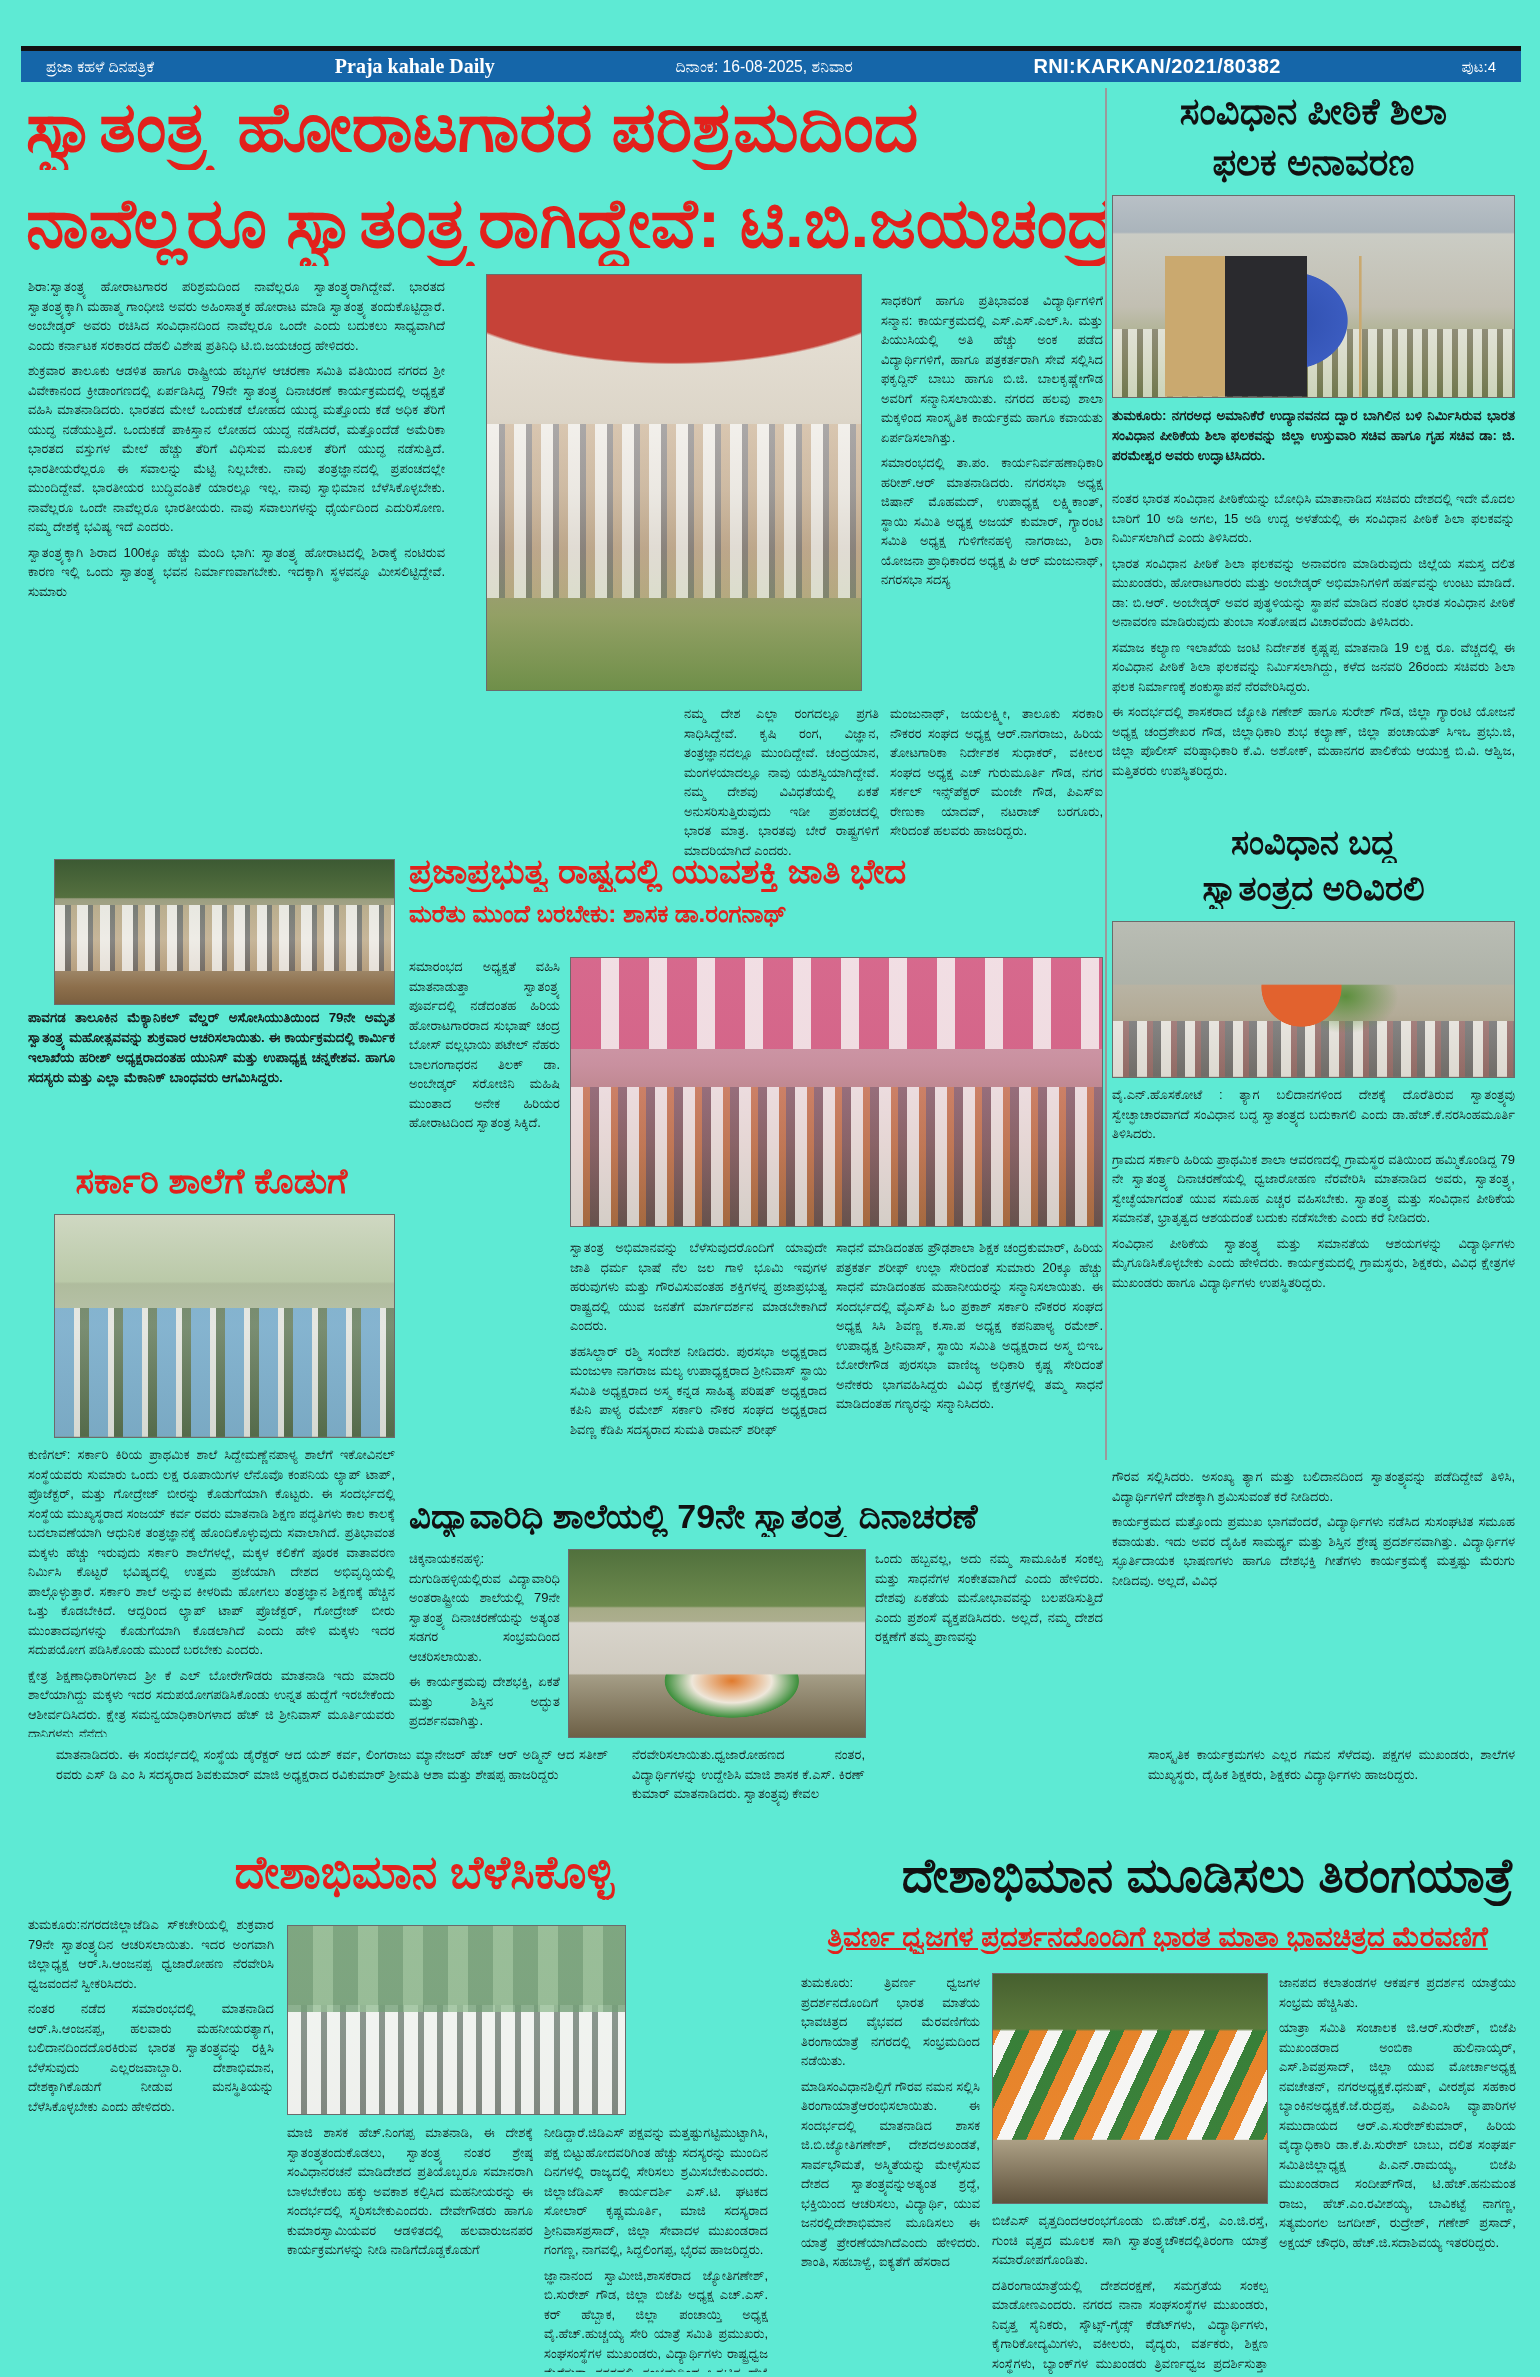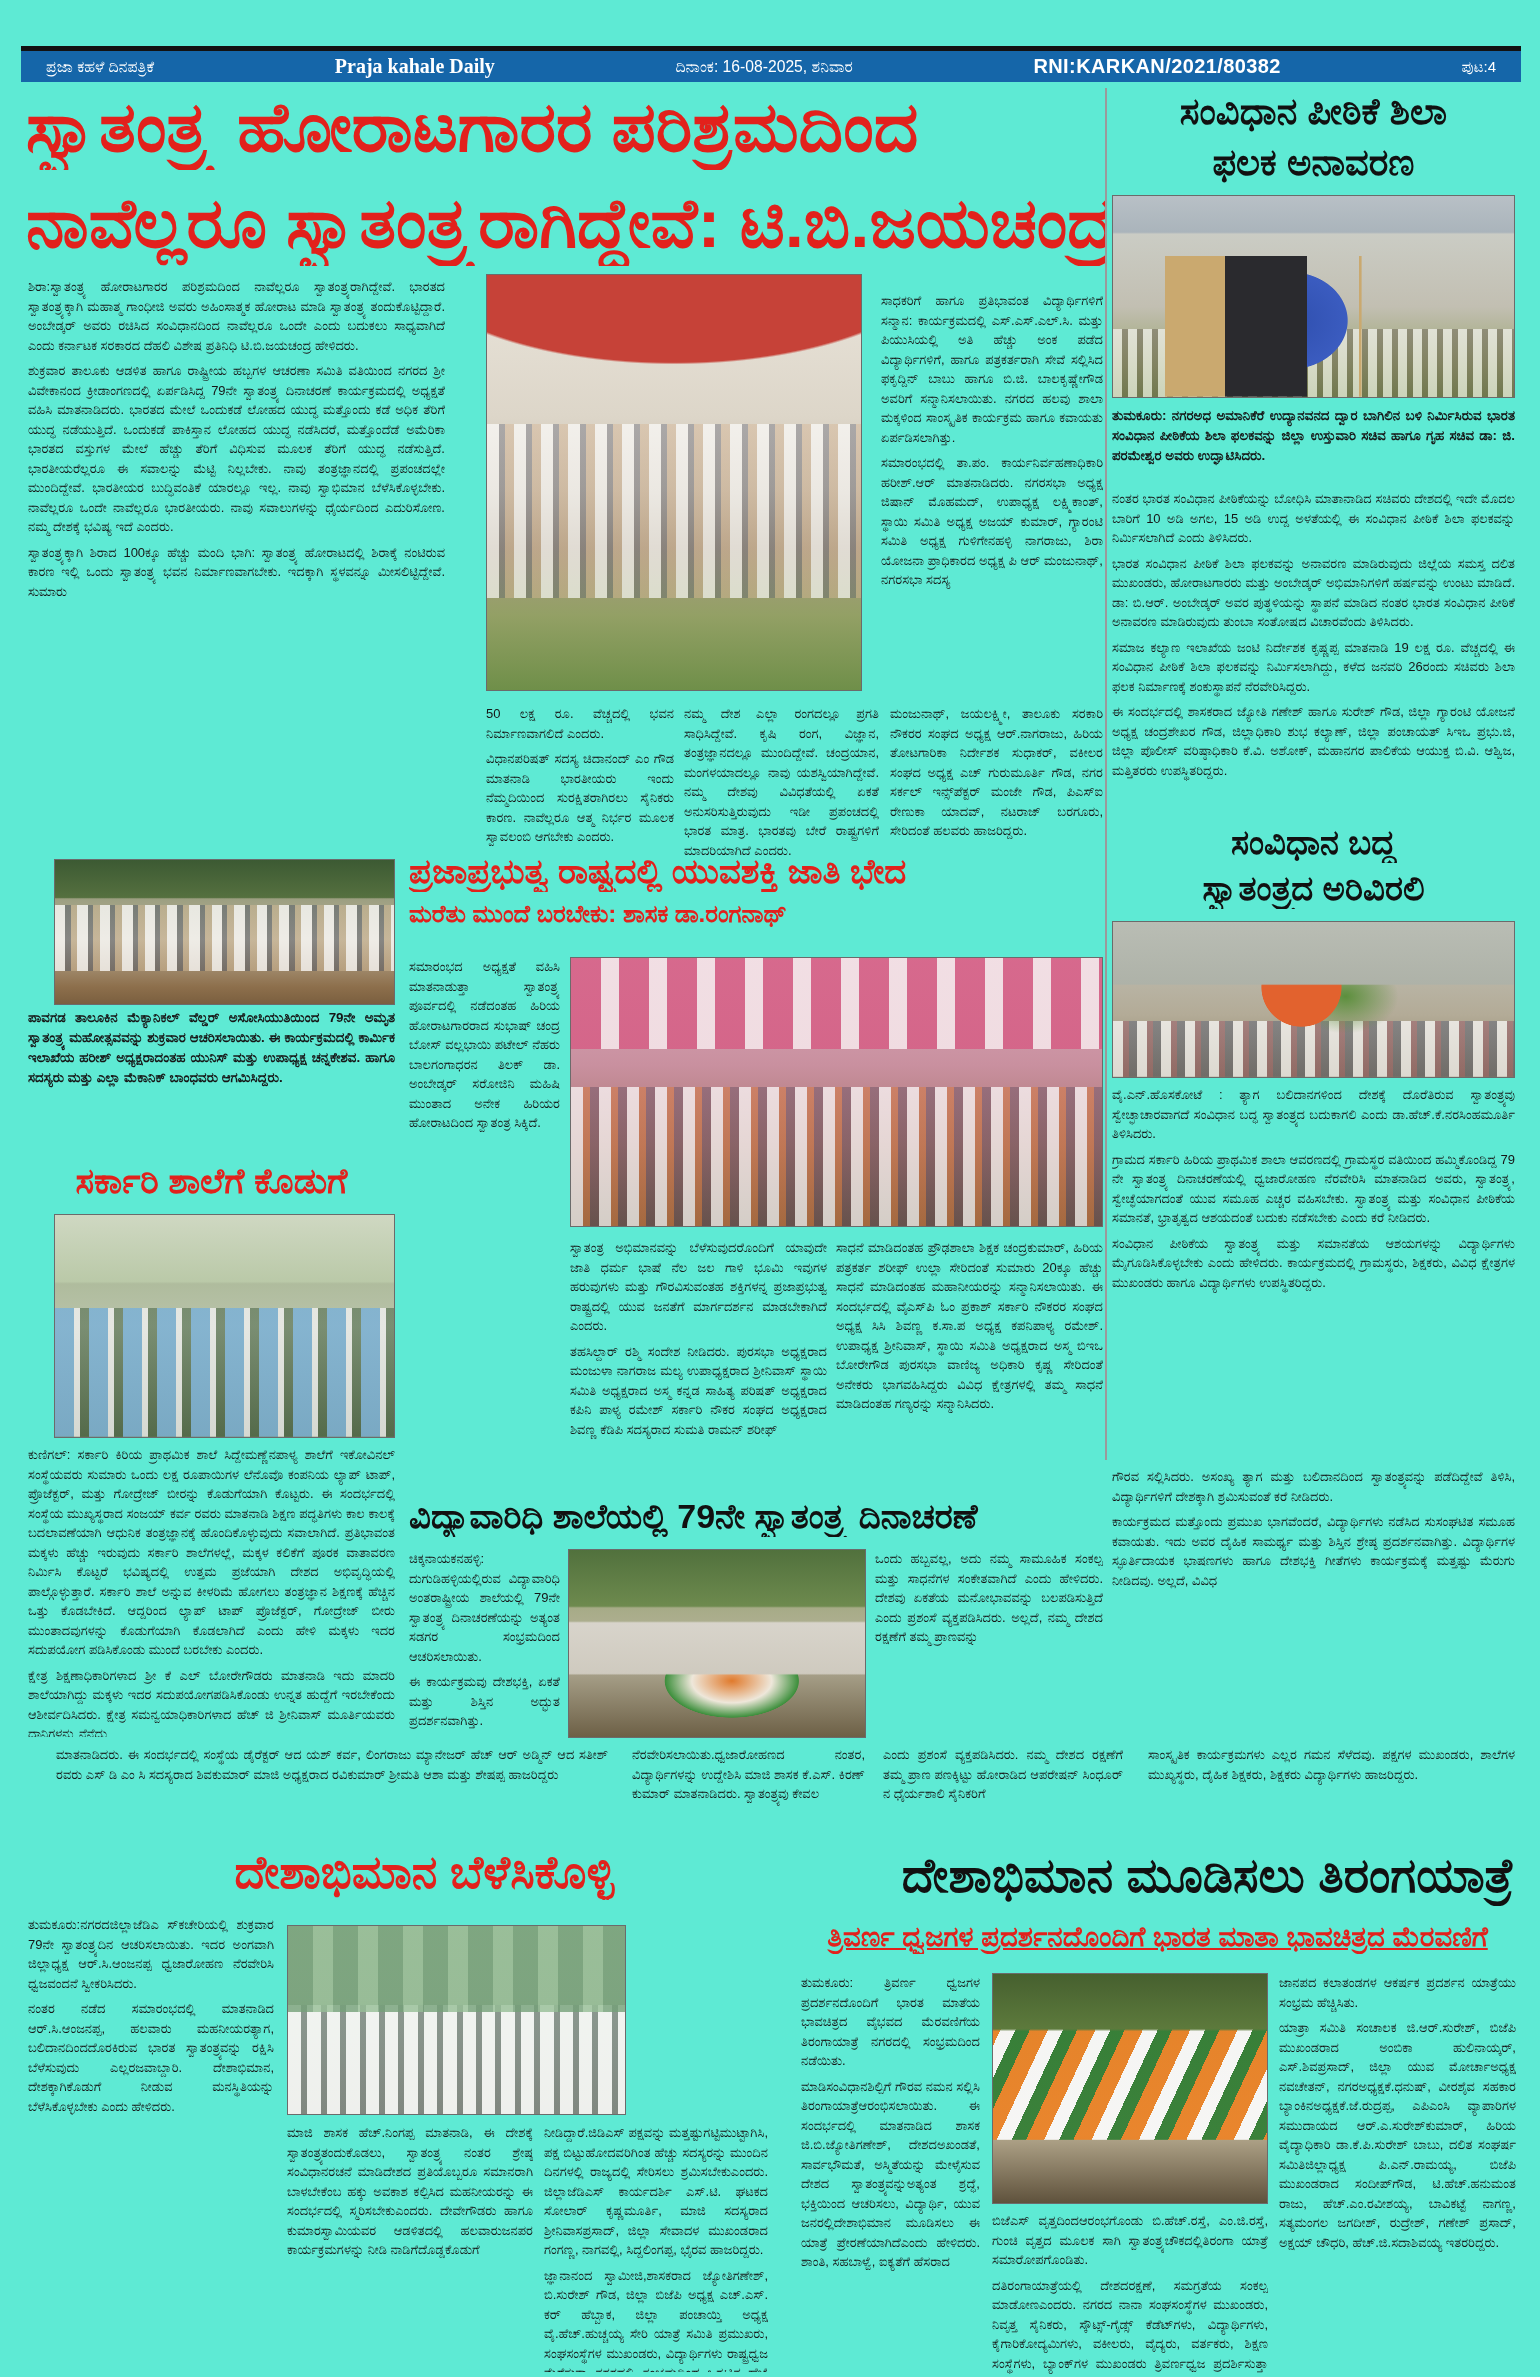--- a/index.html
+++ b/index.html
@@ -119,24 +119,20 @@
   <div class="abs body" style="left:28px;top:277px;width:417px;height:580px;">
     <p>ಶಿರಾ:ಸ್ವಾತಂತ್ರ್ಯ ಹೋರಾಟಗಾರರ ಪರಿಶ್ರಮದಿಂದ ನಾವೆಲ್ಲರೂ ಸ್ವಾತಂತ್ರ್ಯರಾಗಿದ್ದೇವೆ. ಭಾರತದ ಸ್ವಾತಂತ್ರ್ಯಕ್ಕಾಗಿ ಮಹಾತ್ಮ ಗಾಂಧೀಜಿ ಅವರು ಅಹಿಂಸಾತ್ಮಕ ಹೋರಾಟ ಮಾಡಿ ಸ್ವಾತಂತ್ರ್ಯ ತಂದುಕೊಟ್ಟಿದ್ದಾರೆ. ಅಂಬೇಡ್ಕರ್ ಅವರು ರಚಿಸಿದ ಸಂವಿಧಾನದಿಂದ ನಾವೆಲ್ಲರೂ ಒಂದೇ ಎಂದು ಬದುಕಲು ಸಾಧ್ಯವಾಗಿದೆ ಎಂದು ಕರ್ನಾಟಕ ಸರಕಾರದ ದೆಹಲಿ ವಿಶೇಷ ಪ್ರತಿನಿಧಿ ಟಿ.ಬಿ.ಜಯಚಂದ್ರ ಹೇಳಿದರು.</p>
     <p>ಶುಕ್ರವಾರ ತಾಲೂಕು ಆಡಳಿತ ಹಾಗೂ ರಾಷ್ಟ್ರೀಯ ಹಬ್ಬಗಳ ಆಚರಣಾ ಸಮಿತಿ ವತಿಯಿಂದ ನಗರದ ಶ್ರೀ ವಿವೇಕಾನಂದ ಕ್ರೀಡಾಂಗಣದಲ್ಲಿ ಏರ್ಪಡಿಸಿದ್ದ 79ನೇ ಸ್ವಾತಂತ್ರ್ಯ ದಿನಾಚರಣೆ ಕಾರ್ಯಕ್ರಮದಲ್ಲಿ ಅಧ್ಯಕ್ಷತೆ ವಹಿಸಿ ಮಾತನಾಡಿದರು. ಭಾರತದ ಮೇಲೆ ಒಂದುಕಡೆ ಲೋಹದ ಯುದ್ಧ ಮತ್ತೊಂದು ಕಡೆ ಅಧಿಕ ತೆರಿಗೆ ಯುದ್ಧ ನಡೆಯುತ್ತಿದೆ. ಒಂದುಕಡೆ ಪಾಕಿಸ್ತಾನ ಲೋಹದ ಯುದ್ಧ ನಡೆಸಿದರೆ, ಮತ್ತೊಂದೆಡೆ ಅಮೆರಿಕಾ ಭಾರತದ ವಸ್ತುಗಳ ಮೇಲೆ ಹೆಚ್ಚು ತೆರಿಗೆ ವಿಧಿಸುವ ಮೂಲಕ ತೆರಿಗೆ ಯುದ್ಧ ನಡೆಸುತ್ತಿದೆ. ಭಾರತೀಯರೆಲ್ಲರೂ ಈ ಸವಾಲನ್ನು ಮೆಟ್ಟಿ ನಿಲ್ಲಬೇಕು. ನಾವು ತಂತ್ರಜ್ಞಾನದಲ್ಲಿ ಪ್ರಪಂಚದಲ್ಲೇ ಮುಂದಿದ್ದೇವೆ. ಭಾರತೀಯರ ಬುದ್ಧಿವಂತಿಕೆ ಯಾರಲ್ಲೂ ಇಲ್ಲ. ನಾವು ಸ್ವಾಭಿಮಾನ ಬೆಳೆಸಿಕೊಳ್ಳಬೇಕು. ನಾವೆಲ್ಲರೂ ಒಂದೇ ನಾವೆಲ್ಲರೂ ಭಾರತೀಯರು. ನಾವು ಸವಾಲುಗಳನ್ನು ಧೈರ್ಯದಿಂದ ಎದುರಿಸೋಣ. ನಮ್ಮ ದೇಶಕ್ಕೆ ಭವಿಷ್ಯ ಇದೆ ಎಂದರು.</p>
     <p>ಸ್ವಾತಂತ್ರ್ಯಕ್ಕಾಗಿ ಶಿರಾದ 100ಕ್ಕೂ ಹೆಚ್ಚು ಮಂದಿ ಭಾಗಿ: ಸ್ವಾತಂತ್ರ್ಯ ಹೋರಾಟದಲ್ಲಿ ಶಿರಾಕ್ಕೆ ನಂಟಿರುವ ಕಾರಣ ಇಲ್ಲಿ ಒಂದು ಸ್ವಾತಂತ್ರ್ಯ ಭವನ ನಿರ್ಮಾಣವಾಗಬೇಕು. ಇದಕ್ಕಾಗಿ ಸ್ಥಳವನ್ನೂ ಮೀಸಲಿಟ್ಟಿದ್ದೇವೆ. ಸುಮಾರು</p>
   </div>
   <div class="abs photo ph-stage" style="left:486px;top:274px;width:376px;height:417px;"></div>
   <div class="abs body" style="left:881px;top:291px;width:222px;height:403px;">
     <p>ಸಾಧಕರಿಗೆ ಹಾಗೂ ಪ್ರತಿಭಾವಂತ ವಿದ್ಯಾರ್ಥಿಗಳಿಗೆ ಸನ್ಮಾನ: ಕಾರ್ಯಕ್ರಮದಲ್ಲಿ ಎಸ್.ಎಸ್.ಎಲ್.ಸಿ. ಮತ್ತು ಪಿಯುಸಿಯಲ್ಲಿ ಅತಿ ಹೆಚ್ಚು ಅಂಕ ಪಡೆದ ವಿದ್ಯಾರ್ಥಿಗಳಿಗೆ, ಹಾಗೂ ಪತ್ರಕರ್ತರಾಗಿ ಸೇವೆ ಸಲ್ಲಿಸಿದ ಫಕೃದ್ದಿನ್ ಬಾಬು ಹಾಗೂ ಬಿ.ಜಿ. ಬಾಲಕೃಷ್ಣೇಗೌಡ ಅವರಿಗೆ ಸನ್ಮಾನಿಸಲಾಯಿತು. ನಗರದ ಹಲವು ಶಾಲಾ ಮಕ್ಕಳಿಂದ ಸಾಂಸ್ಕೃತಿಕ ಕಾರ್ಯಕ್ರಮ ಹಾಗೂ ಕವಾಯತು ಏರ್ಪಡಿಸಲಾಗಿತ್ತು.</p>
     <p>ಸಮಾರಂಭದಲ್ಲಿ ತಾ.ಪಂ. ಕಾರ್ಯನಿರ್ವಹಣಾಧಿಕಾರಿ ಹರೀಶ್.ಆರ್ ಮಾತನಾಡಿದರು. ನಗರಸಭಾ ಅಧ್ಯಕ್ಷ ಜಿಷಾನ್ ಮೊಹಮದ್, ಉಪಾಧ್ಯಕ್ಷ ಲಕ್ಷ್ಮಿಕಾಂತ್, ಸ್ಥಾಯಿ ಸಮಿತಿ ಅಧ್ಯಕ್ಷ ಅಜಯ್ ಕುಮಾರ್, ಗ್ಯಾರಂಟಿ ಸಮಿತಿ ಅಧ್ಯಕ್ಷ ಗುಳಿಗೇನಹಳ್ಳಿ ನಾಗರಾಜು, ಶಿರಾ ಯೋಜನಾ ಪ್ರಾಧಿಕಾರದ ಅಧ್ಯಕ್ಷ ಪಿ ಆರ್ ಮಂಜುನಾಥ್, ನಗರಸಭಾ ಸದಸ್ಯ</p>
   </div>
-  <div class="abs body" style="left:486px;top:704px;width:188px;height:179px;">
-    <p>50 ಲಕ್ಷ ರೂ. ವೆಚ್ಚದಲ್ಲಿ ಭವನ ನಿರ್ಮಾಣವಾಗಲಿದೆ ಎಂದರು.</p>
-    <p>ವಿಧಾನಪರಿಷತ್ ಸದಸ್ಯ ಚಿದಾನಂದ್ ಎಂ ಗೌಡ ಮಾತನಾಡಿ ಭಾರತೀಯರು ಇಂದು ನೆಮ್ಮದಿಯಿಂದ ಸುರಕ್ಷಿತರಾಗಿರಲು ಸೈನಿಕರು ಕಾರಣ. ನಾವೆಲ್ಲರೂ ಆತ್ಮ ನಿರ್ಭರ ಮೂಲಕ ಸ್ವಾವಲಂಬಿ ಆಗಬೇಕು ಎಂದರು.</p>
-  </div>
   <div class="abs body" style="left:684px;top:704px;width:195px;height:179px;">
     <p>ನಮ್ಮ ದೇಶ ಎಲ್ಲಾ ರಂಗದಲ್ಲೂ ಪ್ರಗತಿ ಸಾಧಿಸಿದ್ದೇವೆ. ಕೃಷಿ ರಂಗ, ವಿಜ್ಞಾನ, ತಂತ್ರಜ್ಞಾನದಲ್ಲೂ ಮುಂದಿದ್ದೇವೆ. ಚಂದ್ರಯಾನ, ಮಂಗಳಯಾದಲ್ಲೂ ನಾವು ಯಶಸ್ವಿಯಾಗಿದ್ದೇವೆ. ನಮ್ಮ ದೇಶವು ವಿವಿಧತೆಯಲ್ಲಿ ಏಕತೆ ಅನುಸರಿಸುತ್ತಿರುವುದು ಇಡೀ ಪ್ರಪಂಚದಲ್ಲಿ ಭಾರತ ಮಾತ್ರ. ಭಾರತವು ಬೇರೆ ರಾಷ್ಟ್ರಗಳಿಗೆ ಮಾದರಿಯಾಗಿದೆ ಎಂದರು.</p>
   </div>
   <div class="abs body" style="left:890px;top:704px;width:213px;height:179px;">
     <p>ಮಂಜುನಾಥ್, ಜಯಲಕ್ಷ್ಮೀ, ತಾಲೂಕು ಸರಕಾರಿ ನೌಕರರ ಸಂಘದ ಅಧ್ಯಕ್ಷ ಆರ್.ನಾಗರಾಜು, ಹಿರಿಯ ತೋಟಗಾರಿಕಾ ನಿರ್ದೇಶಕ ಸುಧಾಕರ್, ವಕೀಲರ ಸಂಘದ ಅಧ್ಯಕ್ಷ ಎಚ್ ಗುರುಮೂರ್ತಿ ಗೌಡ, ನಗರ ಸರ್ಕಲ್ ಇನ್ಸ್‌ಪೆಕ್ಟರ್ ಮಂಜೇ ಗೌಡ, ಪಿಎಸ್ಐ ರೇಣುಕಾ ಯಾದವ್, ನಟರಾಜ್ ಬರಗೂರು, ಸೇರಿದಂತೆ ಹಲವರು ಹಾಜರಿದ್ದರು.</p>
   </div>
 
   <div class="abs photo ph-crowd-out" style="left:54px;top:859px;width:341px;height:146px;"></div>
   <div class="abs cap" style="left:28px;top:1008px;width:367px;height:149px;">ಪಾವಗಡ ತಾಲೂಕಿನ ಮೆಕ್ಯಾನಿಕಲ್ ವೆಲ್ಡರ್ ಅಸೋಸಿಯುತಿಯಿಂದ 79ನೇ ಅಮೃತ ಸ್ವಾತಂತ್ರ್ಯ ಮಹೋತ್ಸವವನ್ನು ಶುಕ್ರವಾರ ಆಚರಿಸಲಾಯಿತು. ಈ ಕಾರ್ಯಕ್ರಮದಲ್ಲಿ ಕಾರ್ಮಿಕ ಇಲಾಖೆಯ ಹರೀಶ್ ಅಧ್ಯಕ್ಷರಾದಂತಹ ಯುನಿಸ್ ಮತ್ತು ಉಪಾಧ್ಯಕ್ಷ ಚನ್ನಕೇಶವ. ಹಾಗೂ ಸದಸ್ಯರು ಮತ್ತು ಎಲ್ಲಾ ಮೆಕಾನಿಕ್ ಬಾಂಧವರು ಆಗಮಿಸಿದ್ದರು.</div>
 
@@ -184,23 +180,20 @@
     <p>ಗೌರವ ಸಲ್ಲಿಸಿದರು. ಅಸಂಖ್ಯ ತ್ಯಾಗ ಮತ್ತು ಬಲಿದಾನದಿಂದ ಸ್ವಾತಂತ್ರ್ಯವನ್ನು ಪಡೆದಿದ್ದೇವೆ ತಿಳಿಸಿ, ವಿದ್ಯಾರ್ಥಿಗಳಿಗೆ ದೇಶಕ್ಕಾಗಿ ಶ್ರಮಿಸುವಂತೆ ಕರೆ ನೀಡಿದರು.</p>
     <p>ಕಾರ್ಯಕ್ರಮದ ಮತ್ತೊಂದು ಪ್ರಮುಖ ಭಾಗವೆಂದರೆ, ವಿದ್ಯಾರ್ಥಿಗಳು ನಡೆಸಿದ ಸುಸಂಘಟಿತ ಸಮೂಹ ಕವಾಯತು. ಇದು ಅವರ ದೈಹಿಕ ಸಾಮರ್ಥ್ಯ ಮತ್ತು ಶಿಸ್ತಿನ ಶ್ರೇಷ್ಠ ಪ್ರದರ್ಶನವಾಗಿತ್ತು. ವಿದ್ಯಾರ್ಥಿಗಳ ಸ್ಫೂರ್ತಿದಾಯಕ ಭಾಷಣಗಳು ಹಾಗೂ ದೇಶಭಕ್ತಿ ಗೀತೆಗಳು ಕಾರ್ಯಕ್ರಮಕ್ಕೆ ಮತ್ತಷ್ಟು ಮೆರುಗು ನೀಡಿದವು. ಅಲ್ಲದೆ, ವಿವಿಧ</p>
   </div>
 
   <div class="abs body" style="left:56px;top:1745px;width:552px;height:98px;">
     <p>ಮಾತನಾಡಿದರು. ಈ ಸಂದರ್ಭದಲ್ಲಿ ಸಂಸ್ಥೆಯ ಡೈರೆಕ್ಟರ್ ಆದ ಯಶ್ ಕರ್ವ, ಲಿಂಗರಾಜು ಮ್ಯಾನೇಜರ್ ಹೆಚ್ ಆರ್ ಅಡ್ಮಿನ್ ಆದ ಸತೀಶ್ ರವರು ಎಸ್ ಡಿ ಎಂ ಸಿ ಸದಸ್ಯರಾದ ಶಿವಕುಮಾರ್ ಮಾಜಿ ಅಧ್ಯಕ್ಷರಾದ ರವಿಕುಮಾರ್ ಶ್ರೀಮತಿ ಆಶಾ ಮತ್ತು ಶೇಷಪ್ಪ ಹಾಜರಿದ್ದರು</p>
   </div>
   <div class="abs body" style="left:632px;top:1745px;width:233px;height:98px;">
     <p>ನೆರವೇರಿಸಲಾಯಿತು.ಧ್ವಜಾರೋಹಣದ ನಂತರ, ವಿದ್ಯಾರ್ಥಿಗಳನ್ನು ಉದ್ದೇಶಿಸಿ ಮಾಜಿ ಶಾಸಕ ಕೆ.ಎಸ್. ಕಿರಣ್ ಕುಮಾರ್ ಮಾತನಾಡಿದರು. ಸ್ವಾತಂತ್ರ್ಯವು ಕೇವಲ</p>
   </div>
-  <div class="abs body" style="left:883px;top:1745px;width:240px;height:98px;">
-    <p>ಎಂದು ಪ್ರಶಂಸೆ ವ್ಯಕ್ತಪಡಿಸಿದರು. ನಮ್ಮ ದೇಶದ ರಕ್ಷಣೆಗೆ ತಮ್ಮ ಪ್ರಾಣ ಪಣಕ್ಕಿಟ್ಟು ಹೋರಾಡಿದ ಆಪರೇಷನ್ ಸಿಂಧೂರ್ ನ ಧೈರ್ಯಶಾಲಿ ಸೈನಿಕರಿಗೆ</p>
-  </div>
   <div class="abs body" style="left:1148px;top:1745px;width:367px;height:98px;">
     <p>ಸಾಂಸ್ಕೃತಿಕ ಕಾರ್ಯಕ್ರಮಗಳು ಎಲ್ಲರ ಗಮನ ಸೆಳೆದವು. ಪಕ್ಷಗಳ ಮುಖಂಡರು, ಶಾಲೆಗಳ ಮುಖ್ಯಸ್ಥರು, ದೈಹಿಕ ಶಿಕ್ಷಕರು, ಶಿಕ್ಷಕರು ವಿದ್ಯಾರ್ಥಿಗಳು ಹಾಜರಿದ್ದರು.</p>
   </div>
 
   <div class="abs hl red center" style="left:89px;top:1844px;width:671px;font-size:46px;">ದೇಶಾಭಿಮಾನ ಬೆಳೆಸಿಕೊಳ್ಳಿ</div>
   <div class="abs body" style="left:28px;top:1915px;width:246px;height:458px;">
     <p>ತುಮಕೂರು:ನಗರದಜಿಲ್ಲಾಜೆಡಿಎ ಸ್‌ಕಚೇರಿಯಲ್ಲಿ ಶುಕ್ರವಾರ 79ನೇ ಸ್ವಾತಂತ್ರ್ಯದಿನ ಆಚರಿಸಲಾಯಿತು. ಇದರ ಅಂಗವಾಗಿ ಜಿಲ್ಲಾಧ್ಯಕ್ಷ ಆರ್.ಸಿ.ಆಂಜನಪ್ಪ ಧ್ವಜಾರೋಹಣ ನೆರವೇರಿಸಿ ಧ್ವಜವಂದನೆ ಸ್ವೀಕರಿಸಿದರು.</p>
     <p>ನಂತರ ನಡೆದ ಸಮಾರಂಭದಲ್ಲಿ ಮಾತನಾಡಿದ ಆರ್.ಸಿ.ಆಂಜನಪ್ಪ, ಹಲವಾರು ಮಹನೀಯರತ್ಯಾಗ, ಬಲಿದಾನದಿಂದದೊರಕಿರುವ ಭಾರತ ಸ್ವಾತಂತ್ರ್ಯವನ್ನು ರಕ್ಷಿಸಿ ಬೆಳೆಸುವುದು ಎಲ್ಲರಜವಾಬ್ದಾರಿ. ದೇಶಾಭಿಮಾನ, ದೇಶಕ್ಕಾಗಿಕೊಡುಗೆ ನೀಡುವ ಮನಸ್ಥಿತಿಯನ್ನು ಬೆಳೆಸಿಕೊಳ್ಳಬೇಕು ಎಂದು ಹೇಳಿದರು.</p>
   </div>
   <div class="abs photo ph-office" style="left:287px;top:1925px;width:339px;height:190px;"></div>

